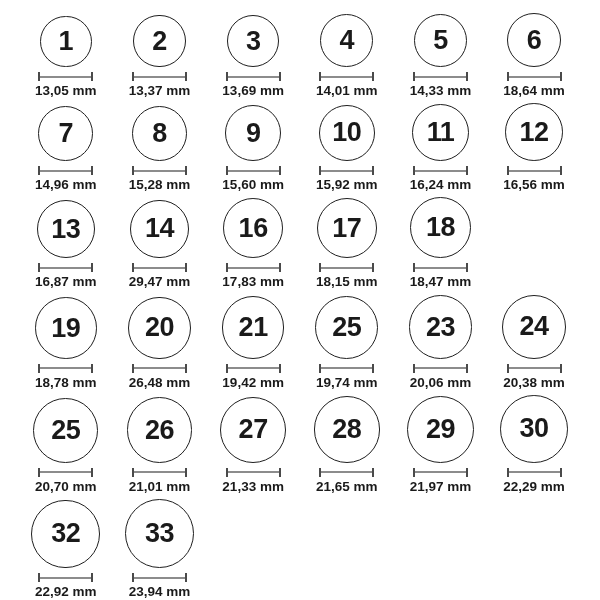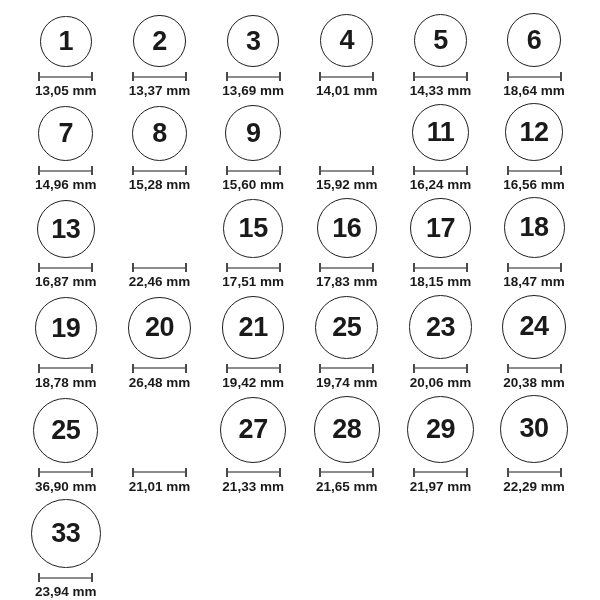--- a/index.html
+++ b/index.html
@@ -160,20 +160,23 @@
             <span class="num">9</span>
           </div>
           <div class="dim">
             <span class="tick"></span>
             <span class="hline"></span>
             <span class="tick"></span>
           </div>
           <div class="label">15,60 mm</div>
         </div>
         <div class="cell">
+          <div class="circle" style="width:56.5px;height:56.5px">
+            <span class="num">10</span>
+          </div>
           <div class="dim">
             <span class="tick"></span>
             <span class="hline"></span>
             <span class="tick"></span>
           </div>
           <div class="label">15,92 mm</div>
         </div>
         <div class="cell">
           <div class="circle" style="width:57.1px;height:57.1px">
             <span class="num">11</span>
@@ -203,37 +206,29 @@
             <span class="num">13</span>
           </div>
           <div class="dim">
             <span class="tick"></span>
             <span class="hline"></span>
             <span class="tick"></span>
           </div>
           <div class="label">16,87 mm</div>
         </div>
         <div class="cell">
-          <div class="dim">
-            <span class="tick"></span>
-            <span class="hline"></span>
-            <span class="tick"></span>
-          </div>
-          <div class="label">22,46 mm</div>
-        </div>
-        <div class="cell">
-          <div class="circle" style="width:59.3px;height:59.3px">
-            <span class="num">15</span>
-          </div>
-          <div class="dim">
-            <span class="tick"></span>
-            <span class="hline"></span>
-            <span class="tick"></span>
-          </div>
-          <div class="label">17,51 mm</div>
+          <div class="circle" style="width:58.8px;height:58.8px">
+            <span class="num">14</span>
+          </div>
+          <div class="dim">
+            <span class="tick"></span>
+            <span class="hline"></span>
+            <span class="tick"></span>
+          </div>
+          <div class="label">29,47 mm</div>
         </div>
         <div class="cell">
           <div class="circle" style="width:59.9px;height:59.9px">
             <span class="num">16</span>
           </div>
           <div class="dim">
             <span class="tick"></span>
             <span class="hline"></span>
             <span class="tick"></span>
           </div>
@@ -333,23 +328,26 @@
       <div class="row">
         <div class="cell">
           <div class="circle" style="width:64.9px;height:64.9px">
             <span class="num">25</span>
           </div>
           <div class="dim">
             <span class="tick"></span>
             <span class="hline"></span>
             <span class="tick"></span>
           </div>
-          <div class="label">36,90 mm</div>
-        </div>
-        <div class="cell">
+          <div class="label">20,70 mm</div>
+        </div>
+        <div class="cell">
+          <div class="circle" style="width:65.5px;height:65.5px">
+            <span class="num">26</span>
+          </div>
           <div class="dim">
             <span class="tick"></span>
             <span class="hline"></span>
             <span class="tick"></span>
           </div>
           <div class="label">21,01 mm</div>
         </div>
         <div class="cell">
           <div class="circle" style="width:66.1px;height:66.1px">
             <span class="num">27</span>
@@ -389,20 +387,31 @@
           </div>
           <div class="dim">
             <span class="tick"></span>
             <span class="hline"></span>
             <span class="tick"></span>
           </div>
           <div class="label">22,29 mm</div>
         </div>
       </div>
       <div class="row">
+        <div class="cell">
+          <div class="circle" style="width:68.9px;height:68.9px">
+            <span class="num">32</span>
+          </div>
+          <div class="dim">
+            <span class="tick"></span>
+            <span class="hline"></span>
+            <span class="tick"></span>
+          </div>
+          <div class="label">22,92 mm</div>
+        </div>
         <div class="cell">
           <div class="circle" style="width:69.4px;height:69.4px">
             <span class="num">33</span>
           </div>
           <div class="dim">
             <span class="tick"></span>
             <span class="hline"></span>
             <span class="tick"></span>
           </div>
           <div class="label">23,94 mm</div>

